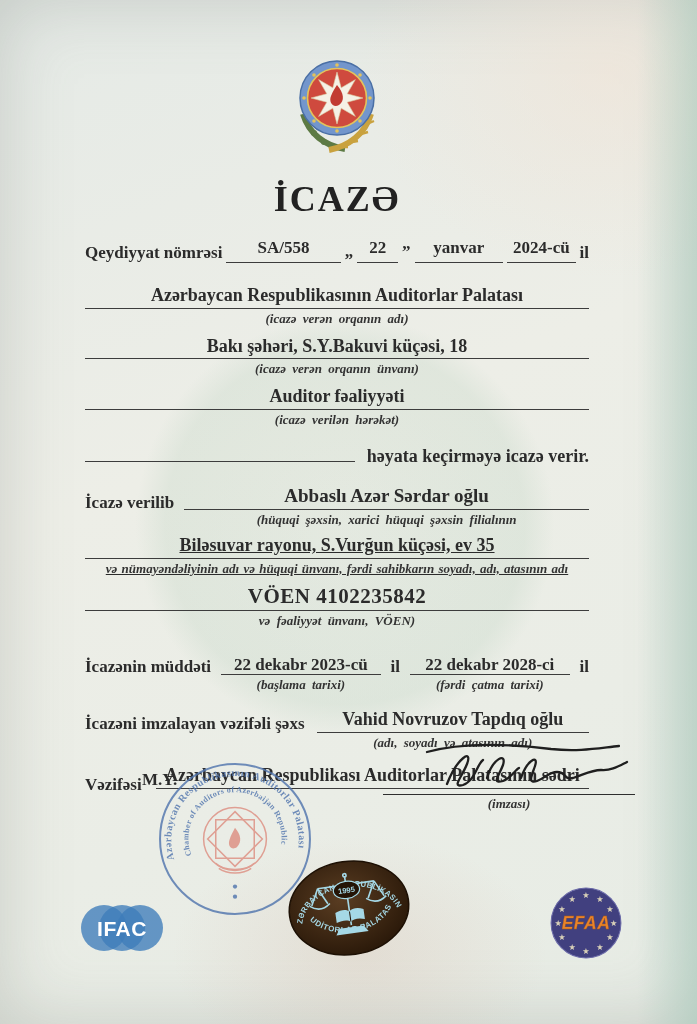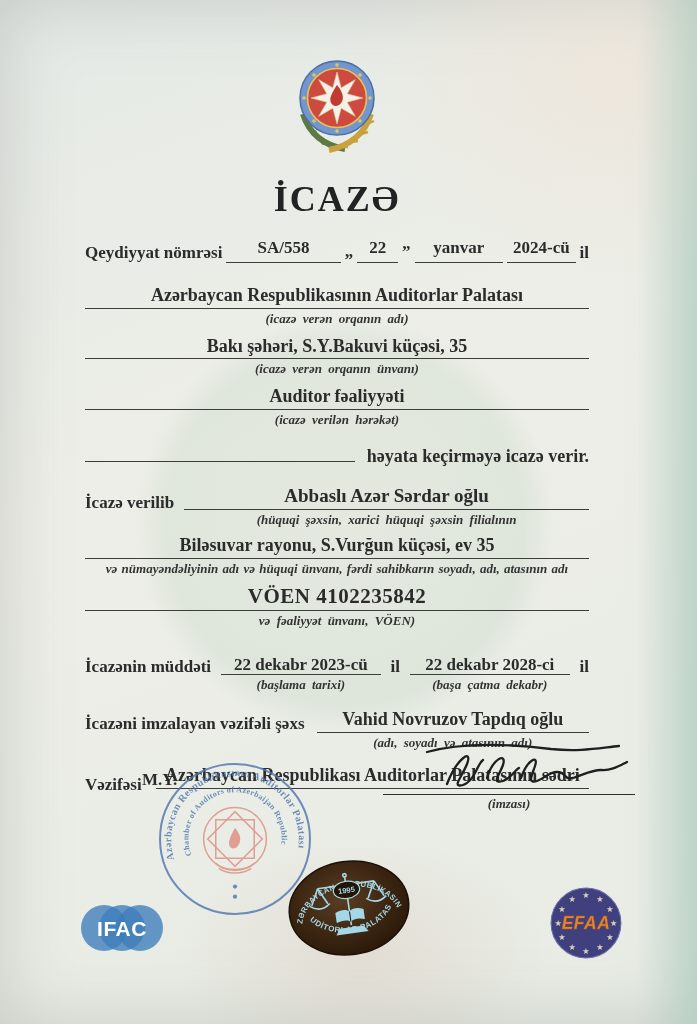--- a/index.html
+++ b/index.html
@@ -31,21 +31,21 @@
   .ufield{text-align:center;font-weight:bold;border-bottom:1.5px solid #3c3c3c;padding:0 2px 4px;}
   .w-num{width:120px;} .w-day{width:40px;} .w-mon{width:92px;} .w-yr{width:70px;}
   .quote{font-weight:bold;padding-bottom:1px;}
   .mt1{margin-top:22px;} .mt2{margin-top:9px;} .mt3{margin-top:9px;}
   .row-grant{display:flex;align-items:flex-end;margin-top:18px;}
   .row-grant .fill{flex:1;border-bottom:1.5px solid #3c3c3c;margin:0 12px 5px 0;}
   .row-grant .gtext{font-size:18px;font-weight:bold;white-space:nowrap;}
   .hrow{display:flex;margin-top:18px;}
   .hrow .lbl{padding-top:8px;margin-right:10px;}
   .hrow .cfield{flex:1;}
-  .row-addr2{margin-top:7px;} .row-voen{margin-top:7px;}
+  .row-addr2{margin-top:7px;text-decoration:underline;} .row-voen{margin-top:7px;}
   .row-voen .val{font-size:21px;letter-spacing:.5px;}
   .row-dur{display:flex;align-items:flex-start;gap:10px;margin-top:26px;}
   .row-dur .lbl{padding-top:2px;}
   .datefield{width:172px;text-align:center;}
   .datefield .val{font-size:17px;}
   .ilword{font-size:17px;font-weight:bold;padding-top:2px;}
   .row-signer{display:flex;margin-top:16px;}
   .row-signer .lbl{padding-top:5px;margin-right:12px;}
   .row-signer .cfield{flex:1;}
   .row-pos{display:flex;margin-top:14px;}
@@ -108,21 +108,21 @@
       <span class="b">il</span>
     </div>
 
     <div class="cfield mt1">
       <div class="val">Azərbaycan Respublikasının Auditorlar Palatası</div>
       <div class="rule"></div>
       <div class="cap">(icazə verən orqanın adı)</div>
     </div>
 
     <div class="cfield mt2">
-      <div class="val">Bakı şəhəri, S.Y.Bakuvi küçəsi, 35</div>
+      <div class="val">Bakı şəhəri, S.Y.Bakuvi küçəsi, 18</div>
       <div class="rule"></div>
       <div class="cap">(icazə verən orqanın ünvanı)</div>
     </div>
 
     <div class="cfield mt3">
       <div class="val">Auditor fəaliyyəti</div>
       <div class="rule"></div>
       <div class="cap">(icazə verilən hərəkət)</div>
     </div>
 
@@ -156,21 +156,21 @@
       <span class="lbl">İcazənin müddəti</span>
       <div class="datefield">
         <div class="val">22 dekabr 2023-cü</div>
         <div class="rule"></div>
         <div class="cap">(başlama tarixi)</div>
       </div>
       <span class="ilword">il</span>
       <div class="datefield">
         <div class="val">22 dekabr 2028-ci</div>
         <div class="rule"></div>
-        <div class="cap">(başa çatma dekabr)</div>
+        <div class="cap">(fərdi çatma tarixi)</div>
       </div>
       <span class="ilword">il</span>
     </div>
 
     <div class="row-signer">
       <span class="lbl">İcazəni imzalayan vəzifəli şəxs</span>
       <div class="cfield">
         <div class="val">Vahid Novruzov Tapdıq oğlu</div>
         <div class="rule"></div>
         <div class="cap">(adı, soyadı və atasının adı)</div>

